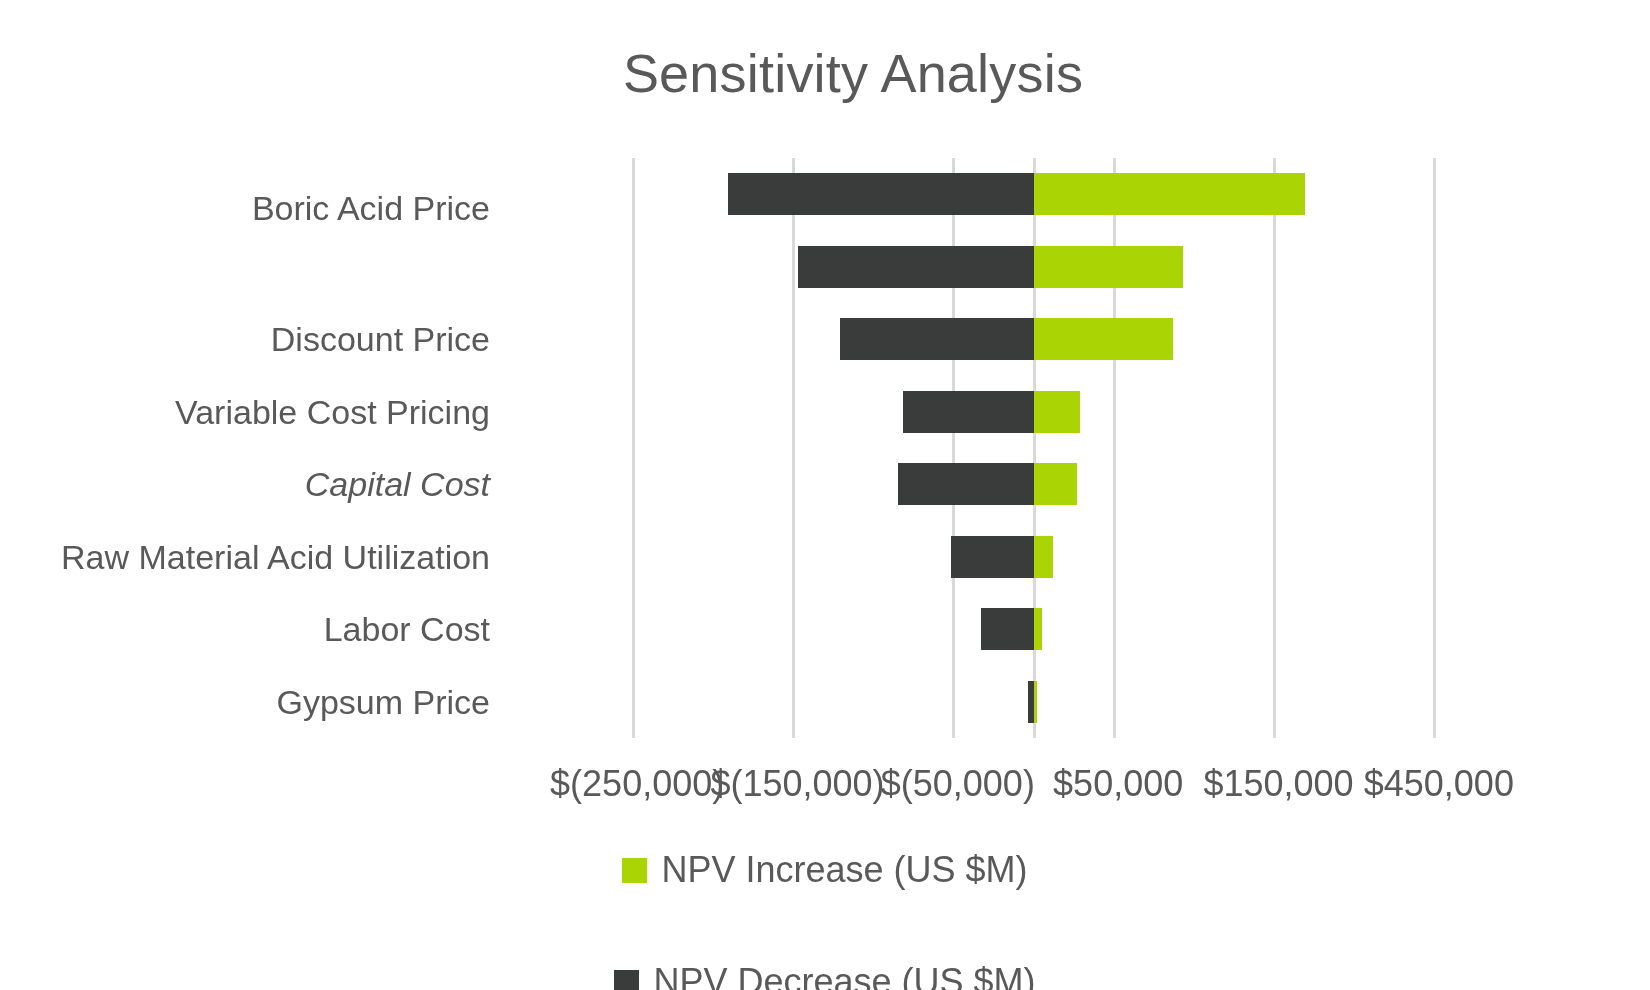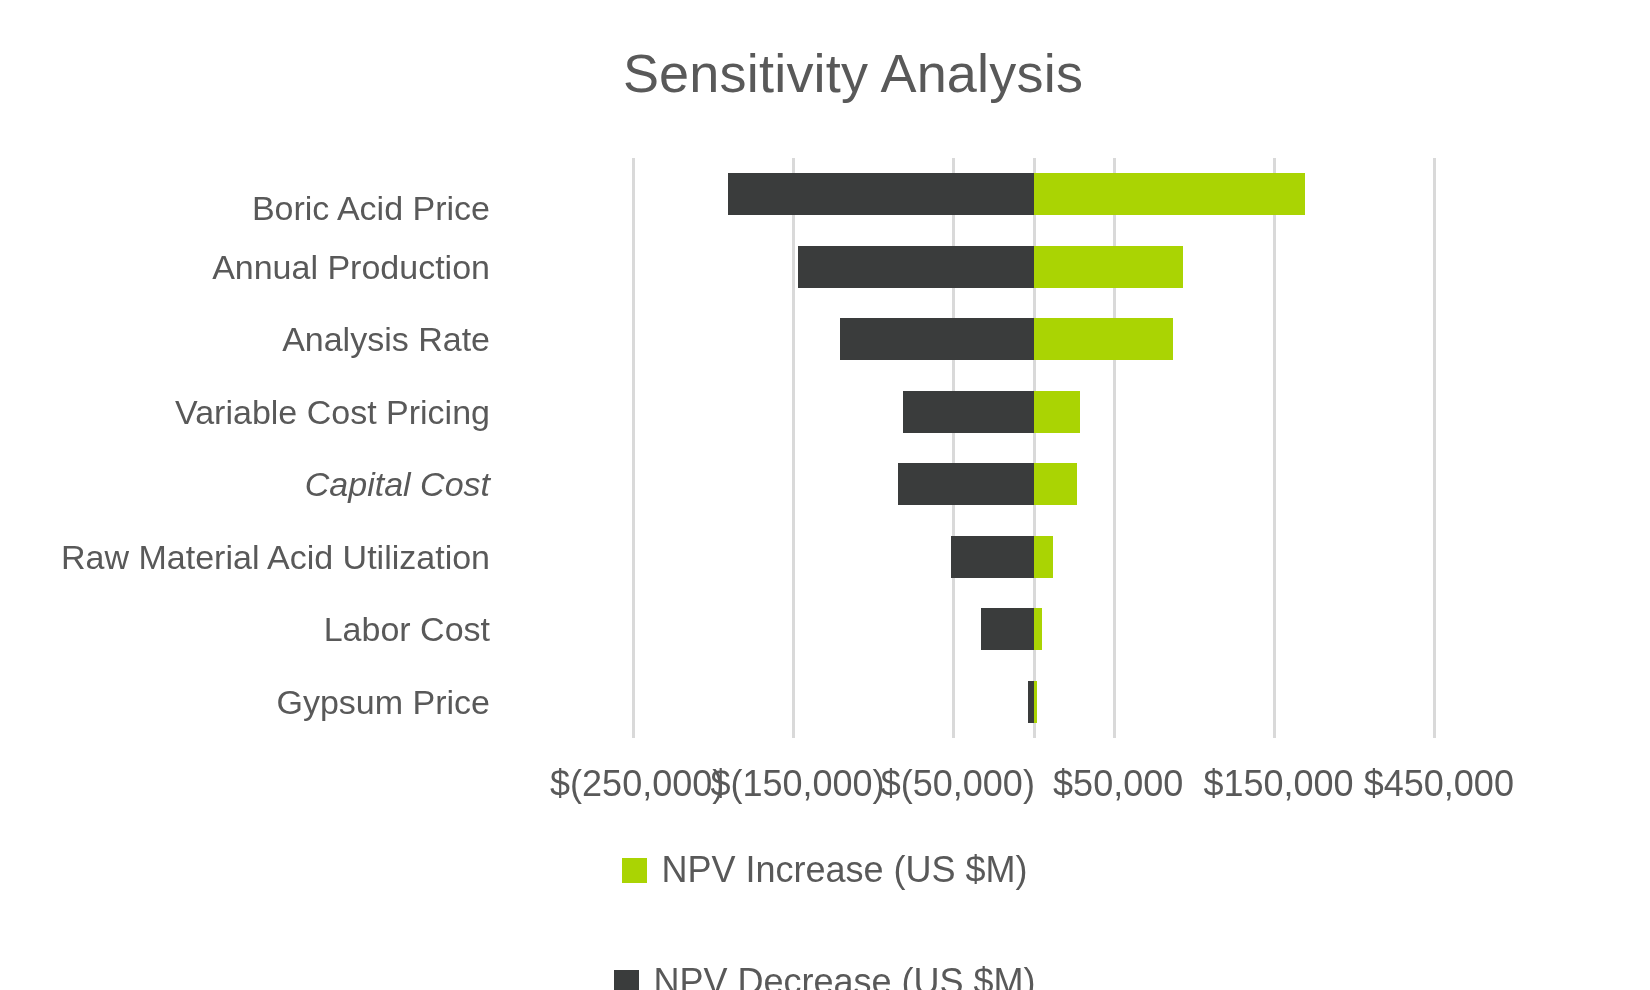--- a/index.html
+++ b/index.html
@@ -153,22 +153,21 @@
 </style>
 </head>
 <body>
 
 <div class="chart-root">
 
   <div class="chart-title">Sensitivity Analysis</div>
 
   <div class="cat-labels">
       <div class="cat-label" style="top: 14px; height: 72.5px; margin-left: 16px;">Boric Acid Price</div>
-      <div class="cat-label" style="top: 72.5px; height: 72.5px;">Annual Production</div>
-      <div class="cat-label" style="top: 145px; height: 72.5px;">Analysis Rate</div>
+      <div class="cat-label" style="top: 145px; height: 72.5px;">Discount Price</div>
       <div class="cat-label" style="top: 217.5px; height: 72.5px;">Variable Cost Pricing</div>
       <div class="cat-label" style="top: 290px; height: 72.5px; font-style: italic;">Capital Cost</div>
       <div class="cat-label" style="top: 362.5px; height: 72.5px;">Raw Material Acid Utilization</div>
       <div class="cat-label" style="top: 435px; height: 72.5px;">Labor Cost</div>
       <div class="cat-label" style="top: 507.5px; height: 72.5px;">Gypsum Price</div>
     </div>
 
   <div class="plot-area">
     <div class="gridlines">
         <div class="gridline" style="left: 78.6667px;"></div>

